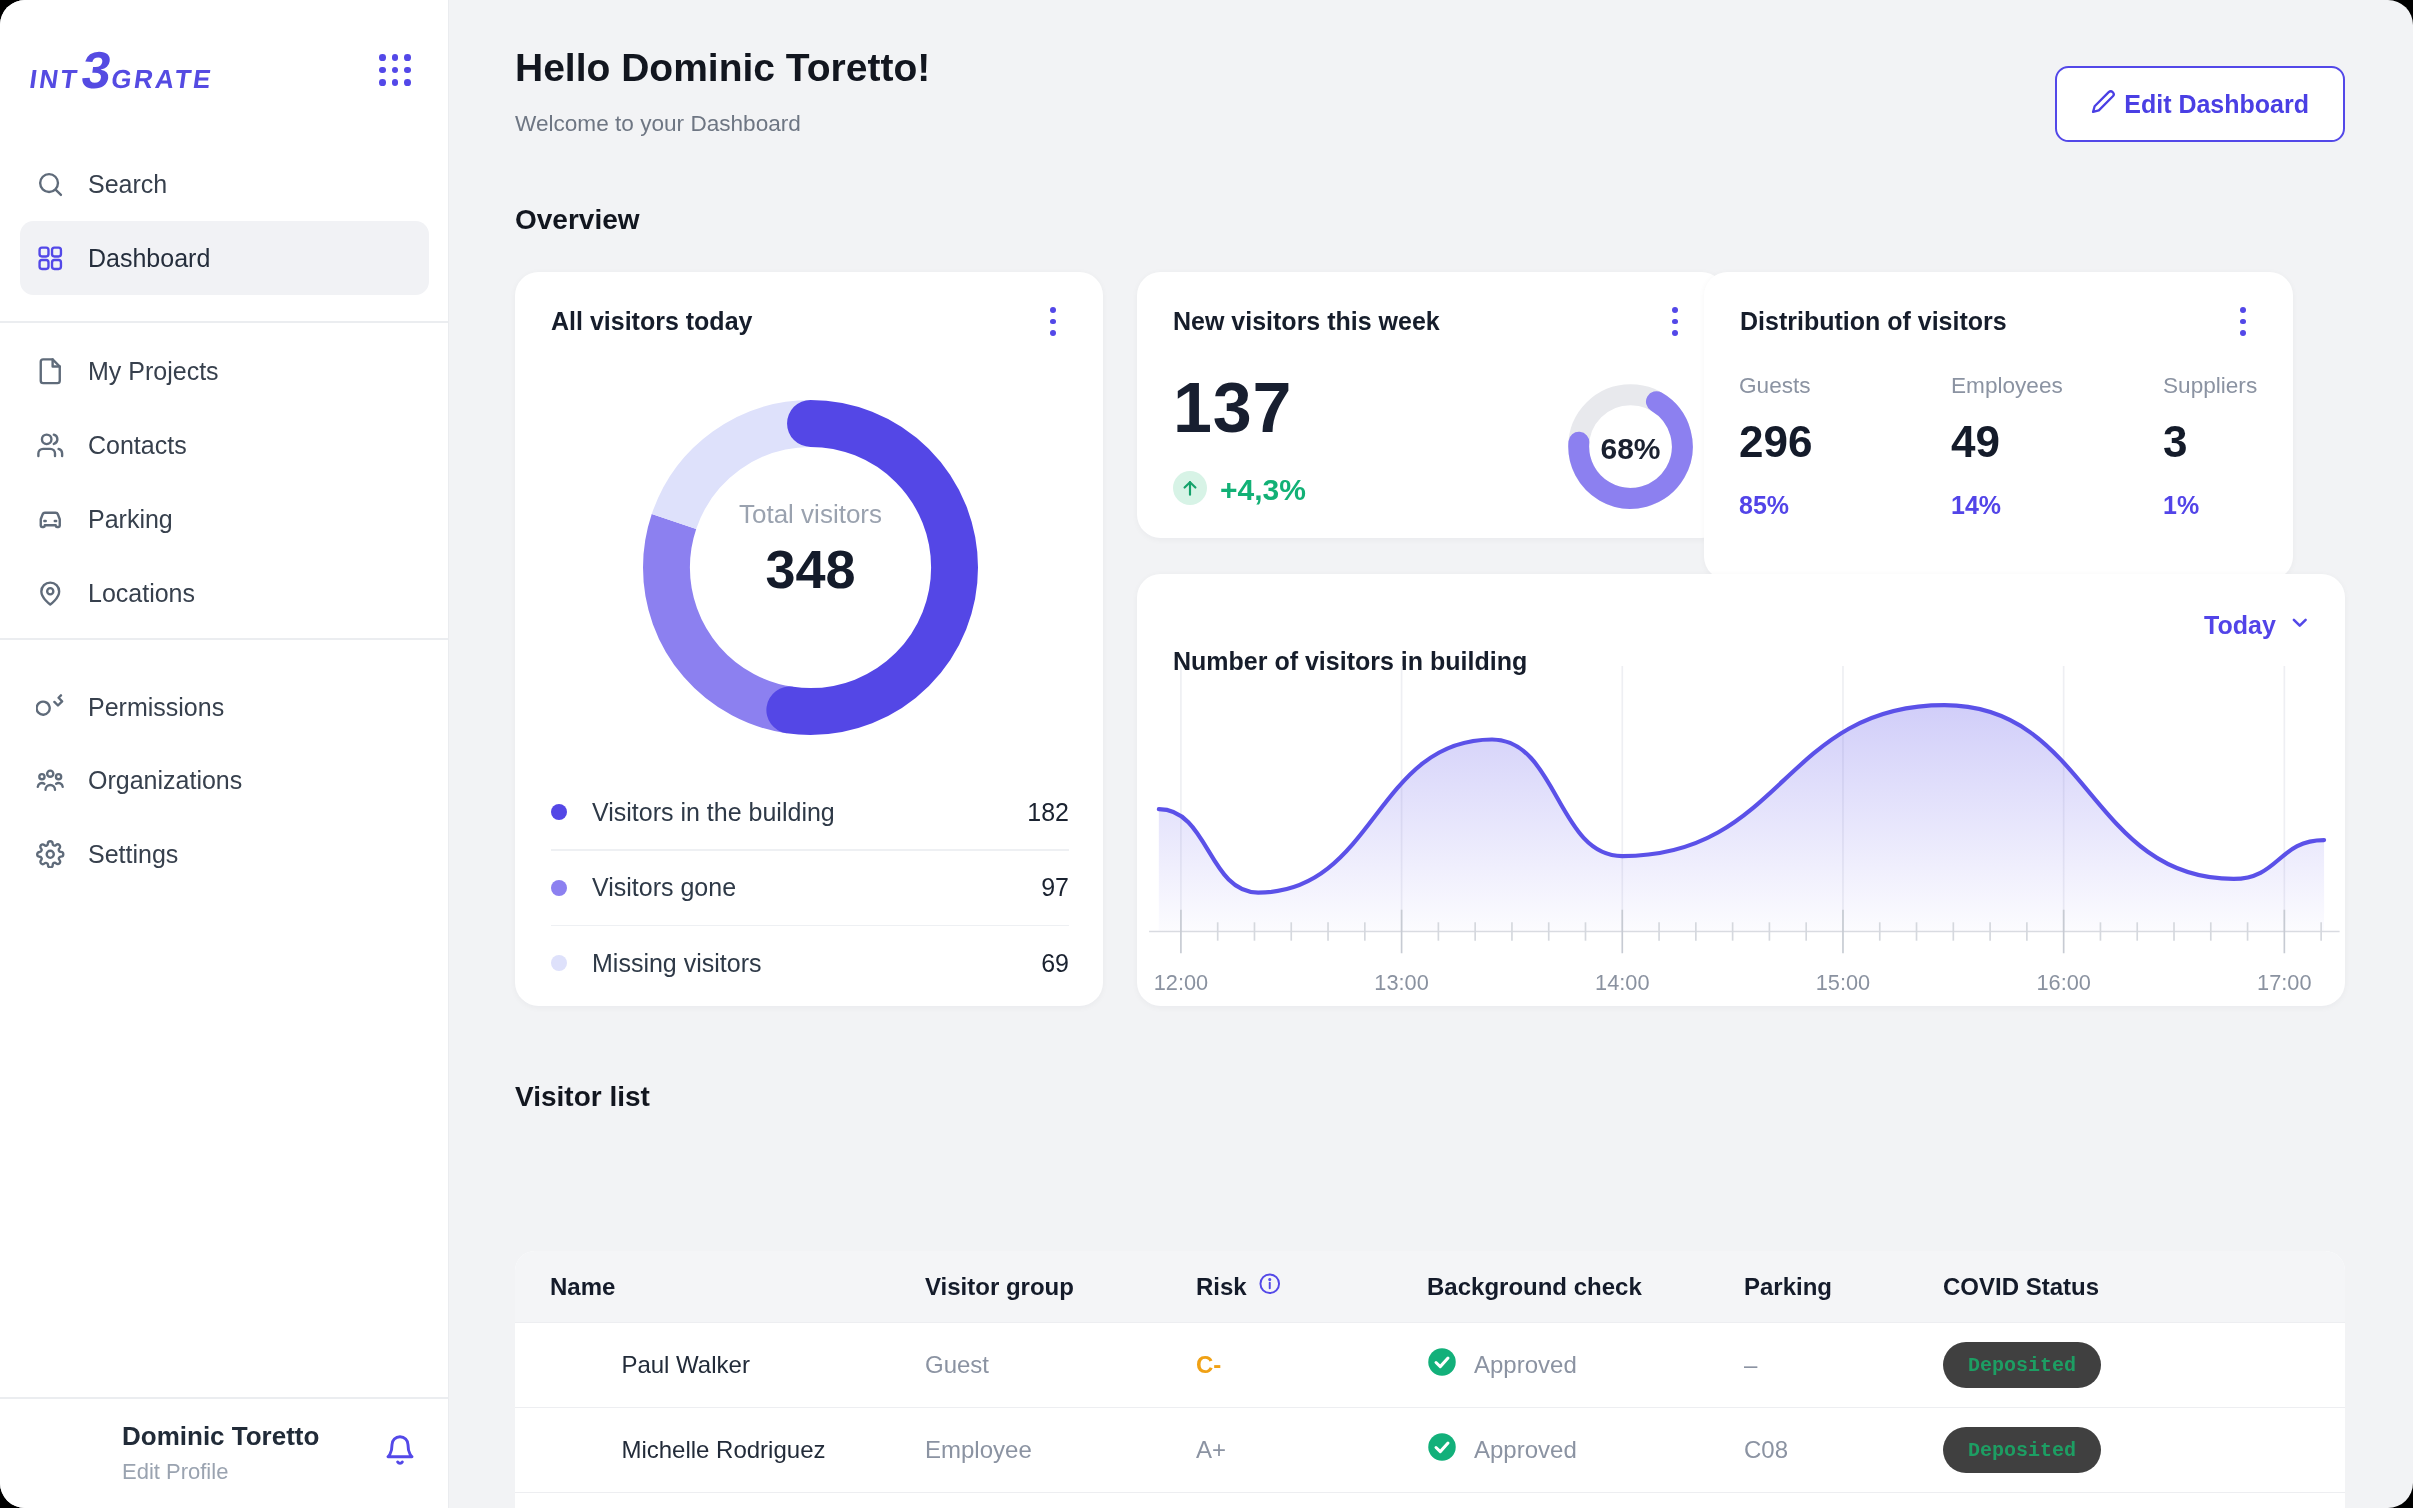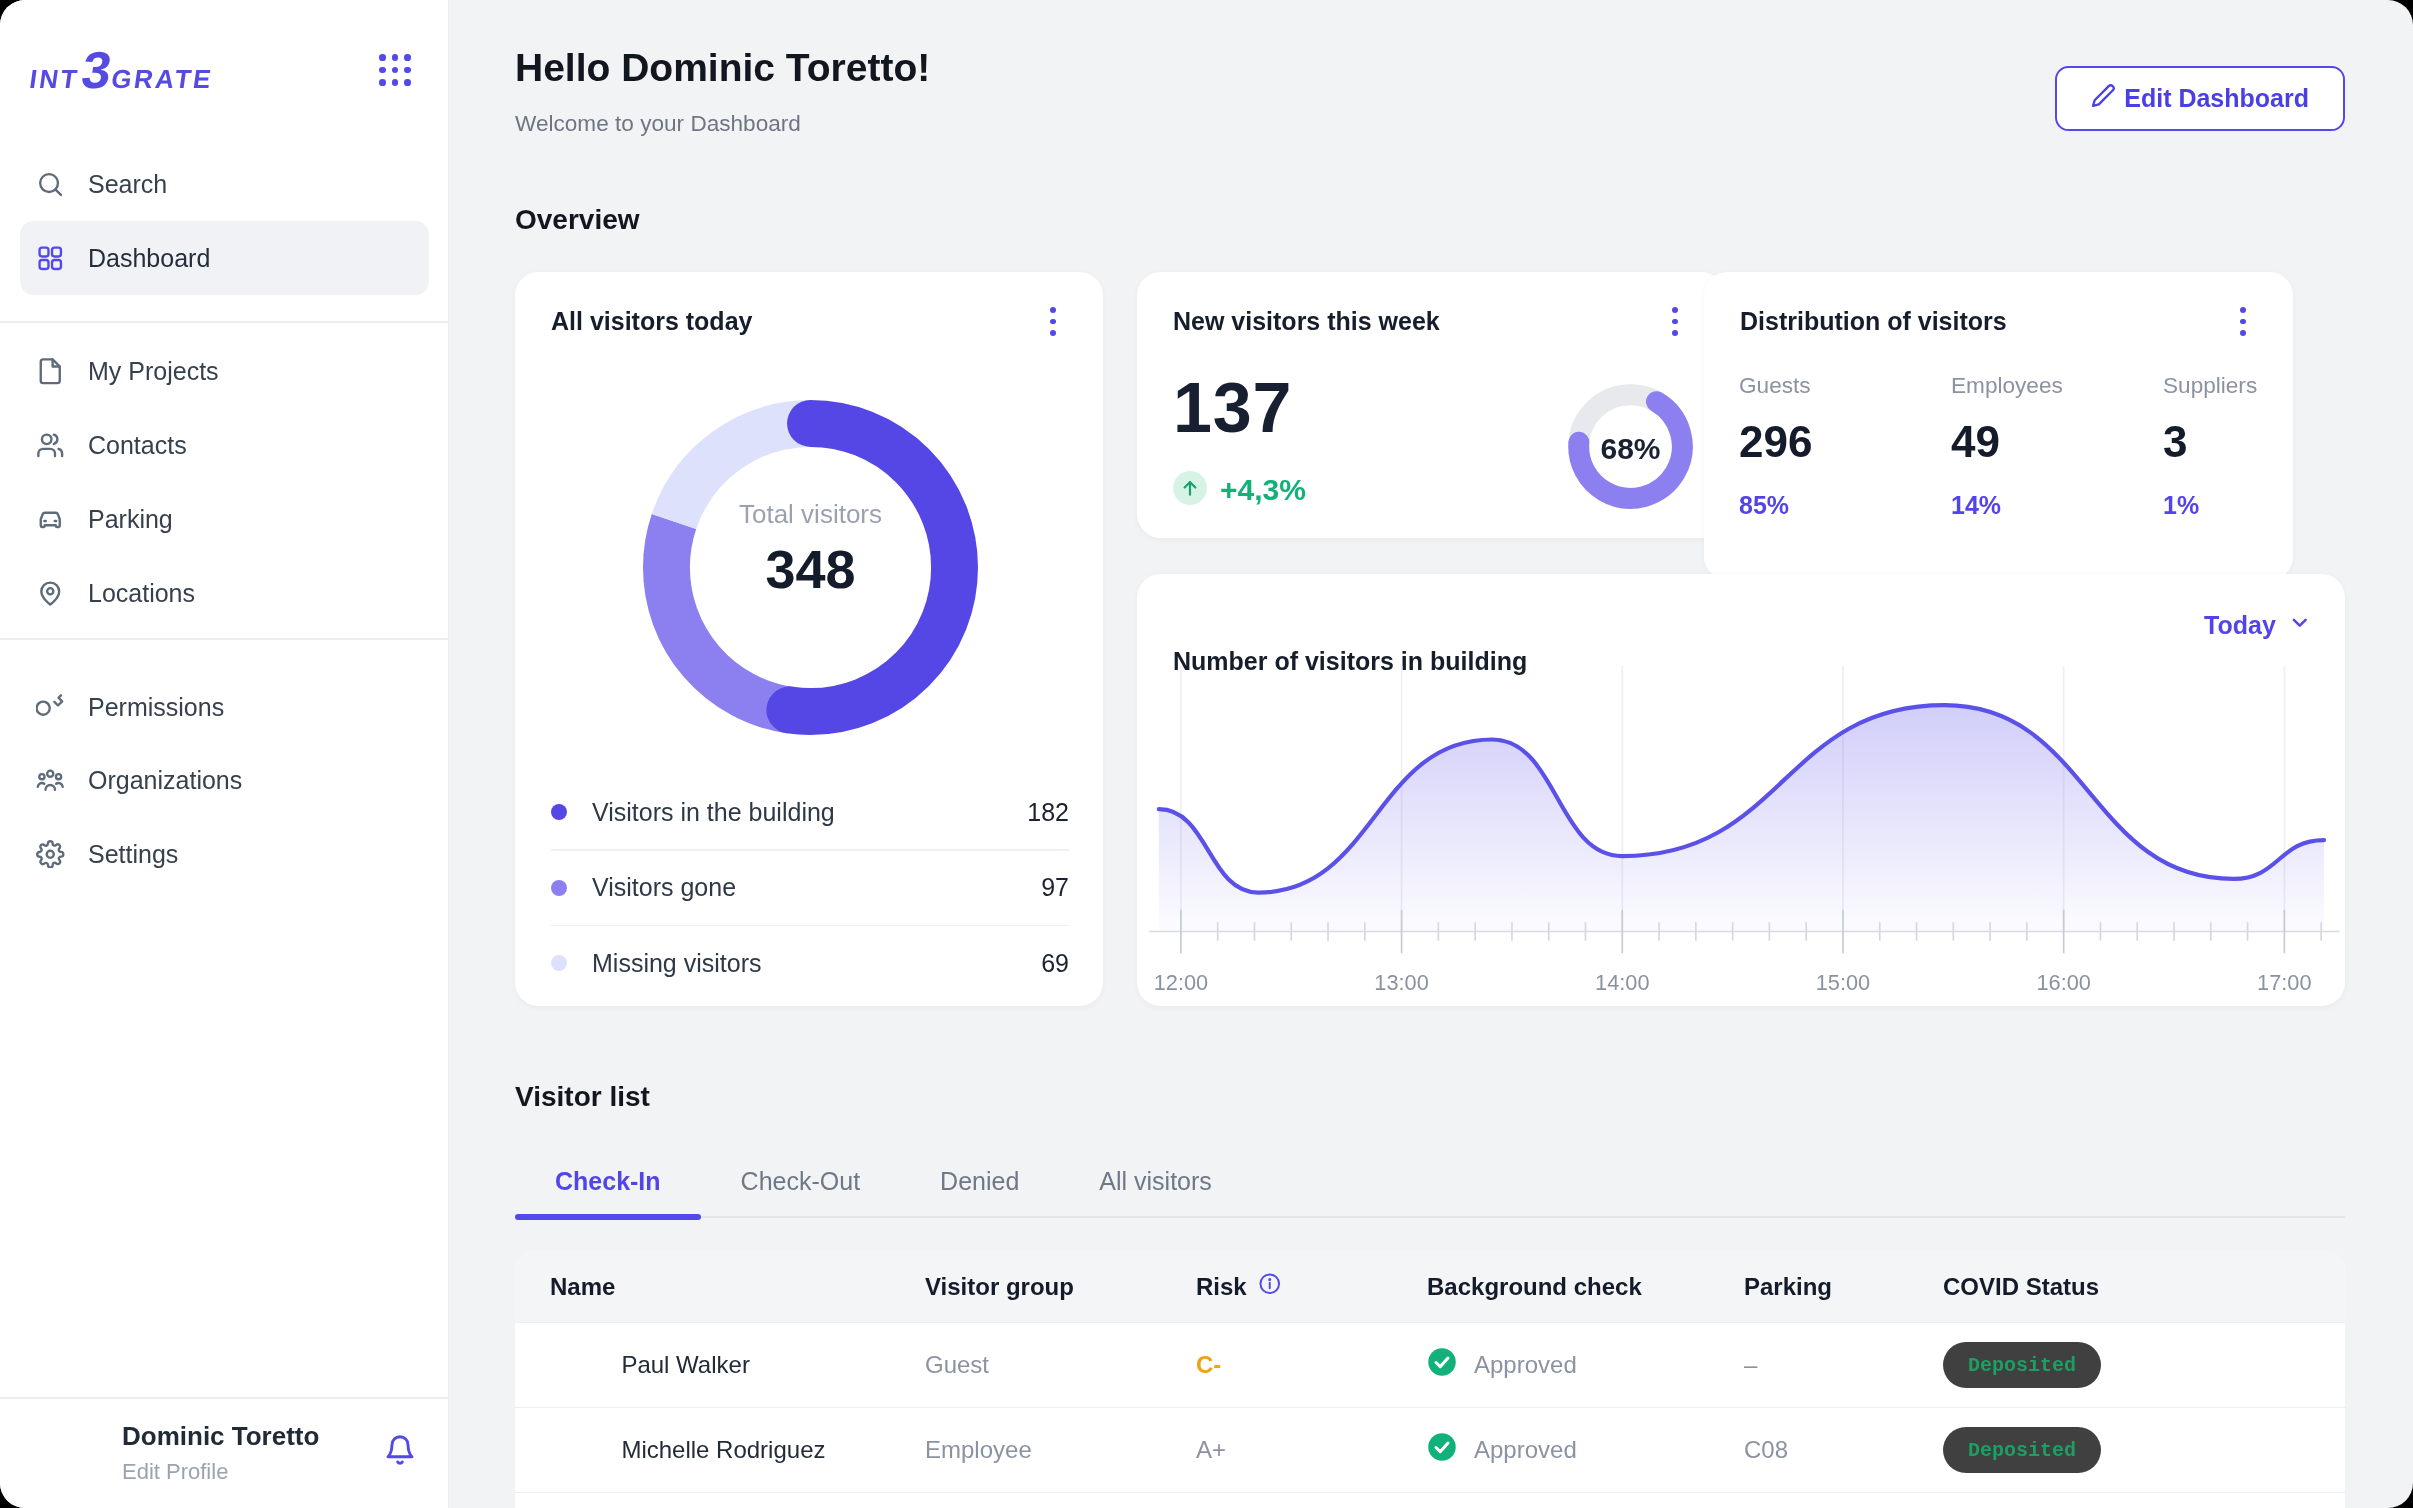--- a/index.html
+++ b/index.html
@@ -27,21 +27,21 @@
   .avatar{border-radius:50%;}
   #user-avatar{position:absolute;left:33px;top:17px;width:70px;height:70px;}
   #user-name{position:absolute;left:122px;top:22px;font-size:26px;font-weight:700;color:#212B38;}
   #user-sub{position:absolute;left:122px;top:60px;font-size:22px;color:#9AA3B0;}
   #bell{position:absolute;left:384px;top:35px;cursor:pointer;}
 
   
   #main{position:absolute;left:515px;top:0;width:1830px;height:1508px;padding-left:9px;}
   #greeting{position:absolute;left:0;top:46px;font-size:39px;font-weight:700;color:#12161F;}
   #welcome{position:absolute;left:0;top:111px;font-size:22.6px;color:#6E7683;}
-  #edit-btn{position:absolute;right:0;top:66px;height:65px;padding:0 34px;display:flex;align-items:center;gap:8px;
+  #edit-btn{position:absolute;right:0;top:66px;height:76px;padding:0 34px;display:flex;align-items:center;gap:8px;
     background:#fff;border:2.5px solid #5348E8;border-radius:13.4px;color:#4A3FE4;font-size:25px;font-weight:600;cursor:pointer;}
   #overview-title{position:absolute;left:0;top:204px;font-size:28px;font-weight:700;color:#12161F;}
 
   .card{position:absolute;background:#fff;border-radius:23.5px;box-shadow:0 1.7px 6.7px rgba(16,24,40,.04);}
   .card-title{position:absolute;left:36px;top:308px;font-size:25px;font-weight:700;color:#161D2B;}
   .dots-menu{position:absolute;right:33px;top:303px;width:34px;height:37px;display:flex;flex-direction:column;align-items:center;justify-content:center;gap:5.9px;cursor:pointer;}
   .dots-menu i{width:5.9px;height:5.9px;border-radius:50%;background:#5348E8;}
 
   
   #card-visitors{left:0;top:272px;width:588px;height:734px;}
@@ -401,26 +401,20 @@
           <text x="52" y="497" text-anchor="middle" fill="#8A92A0" font-size="26">12:00</text>
           <text x="315.6" y="497" text-anchor="middle" fill="#8A92A0" font-size="26">13:00</text>
           <text x="579.2" y="497" text-anchor="middle" fill="#8A92A0" font-size="26">14:00</text>
           <text x="842.8000000000001" y="497" text-anchor="middle" fill="#8A92A0" font-size="26">15:00</text>
           <text x="1106.4" y="497" text-anchor="middle" fill="#8A92A0" font-size="26">16:00</text>
           <text x="1370" y="497" text-anchor="middle" fill="#8A92A0" font-size="26">17:00</text>
         </svg>
     </div>
 
     <div id="vl-title">Visitor list</div>
-    <div id="tabs">
-        <div class="tab active">Check-In</div>
-        <div class="tab">Check-Out</div>
-        <div class="tab">Denied</div>
-        <div class="tab">All visitors</div>
-      </div>
 
     <div id="table-card">
       <div class="trow" id="thead">
           <div class="hcell">
             <span>Name</span>
           </div>
           <div class="hcell">
             <span>Visitor group</span>
           </div>
           <div class="hcell">

